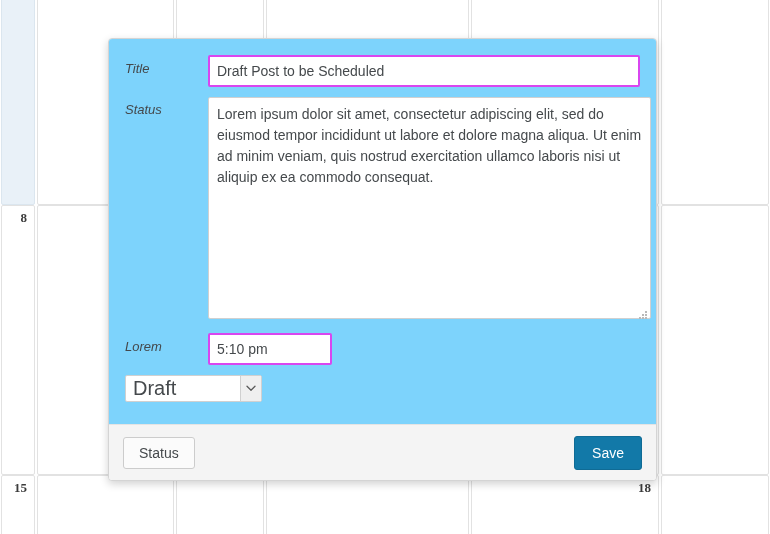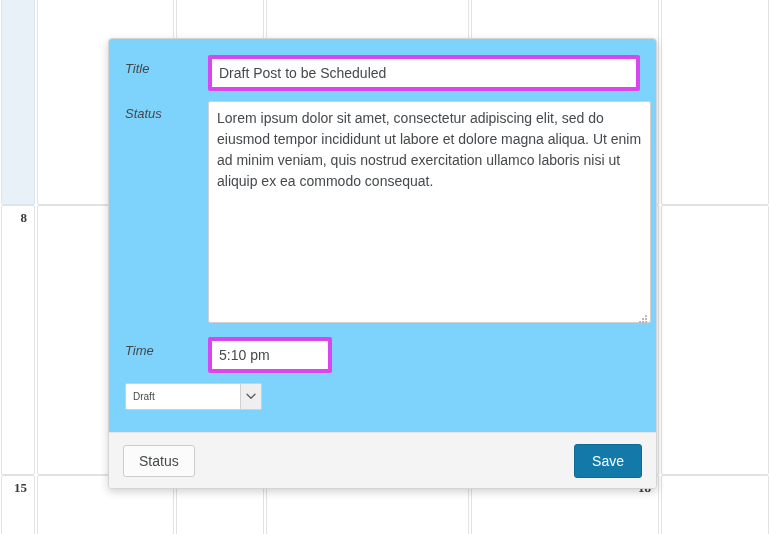--- a/index.html
+++ b/index.html
@@ -116,21 +116,21 @@
     font-style: italic;
     font-size: 13px;
     color: #44484b;
     padding-top: 6px;
   }
   .field-label.ta { padding-top: 5px; }
 
   .text-input {
     box-sizing: border-box;
     height: 27px;
-    border: 4px solid #d946ef;
+    border: 2px solid #d946ef;
     border-radius: 2px;
     background: #ffffff;
     font-family: "Liberation Sans", sans-serif;
     font-size: 14px;
     color: #45494c;
     padding: 14px 7px;
     line-height: 25px;
     outline: none;
   }
   #title-input { width: 443px; }
@@ -168,21 +168,21 @@
     width: 137px;
   }
   #status-select {
     box-sizing: border-box;
     width: 100%;
     height: 27px;
     border: 1px solid #d0d0d0;
     border-radius: 2px;
     background: #ffffff;
     font-family: "Liberation Sans", sans-serif;
-    font-size: 10px;
+    font-size: 20px;
     color: #45494c;
     padding: 0 12px 0 7px;
     line-height: 25px;
     -webkit-appearance: none;
     -moz-appearance: none;
     appearance: none;
     outline: none;
   }
   .select-arrow {
     position: absolute;
@@ -294,21 +294,21 @@
               <rect x="6" y="3" width="2" height="2"></rect>
               <rect x="0" y="6" width="2" height="2"></rect>
               <rect x="3" y="6" width="2" height="2"></rect>
               <rect x="6" y="6" width="2" height="2"></rect>
             </g>
           </svg>
         </div>
       </div>
 
       <div class="field-row">
-        <div class="field-label">Time</div>
+        <div class="field-label">Lorem</div>
         <input id="time-input" class="text-input" type="text" value="5:10 pm" style="">
       </div>
 
       <div class="field-row">
         <div class="select-wrap">
           <select id="status-select"><option value="Draft">Draft</option><option value="Published">Published</option><option value="Pending Review">Pending Review</option><option value="Scheduled">Scheduled</option><option value="Private">Private</option></select>
           <span class="select-arrow">
             <svg width="10" height="7" viewBox="0 0 10 7" aria-hidden="true">
               <path d="M1 1.3 L5 5.3 L9 1.3" fill="none" stroke="#5a5a5a" stroke-width="1.3" stroke-linecap="round" stroke-linejoin="round"></path>
             </svg>

